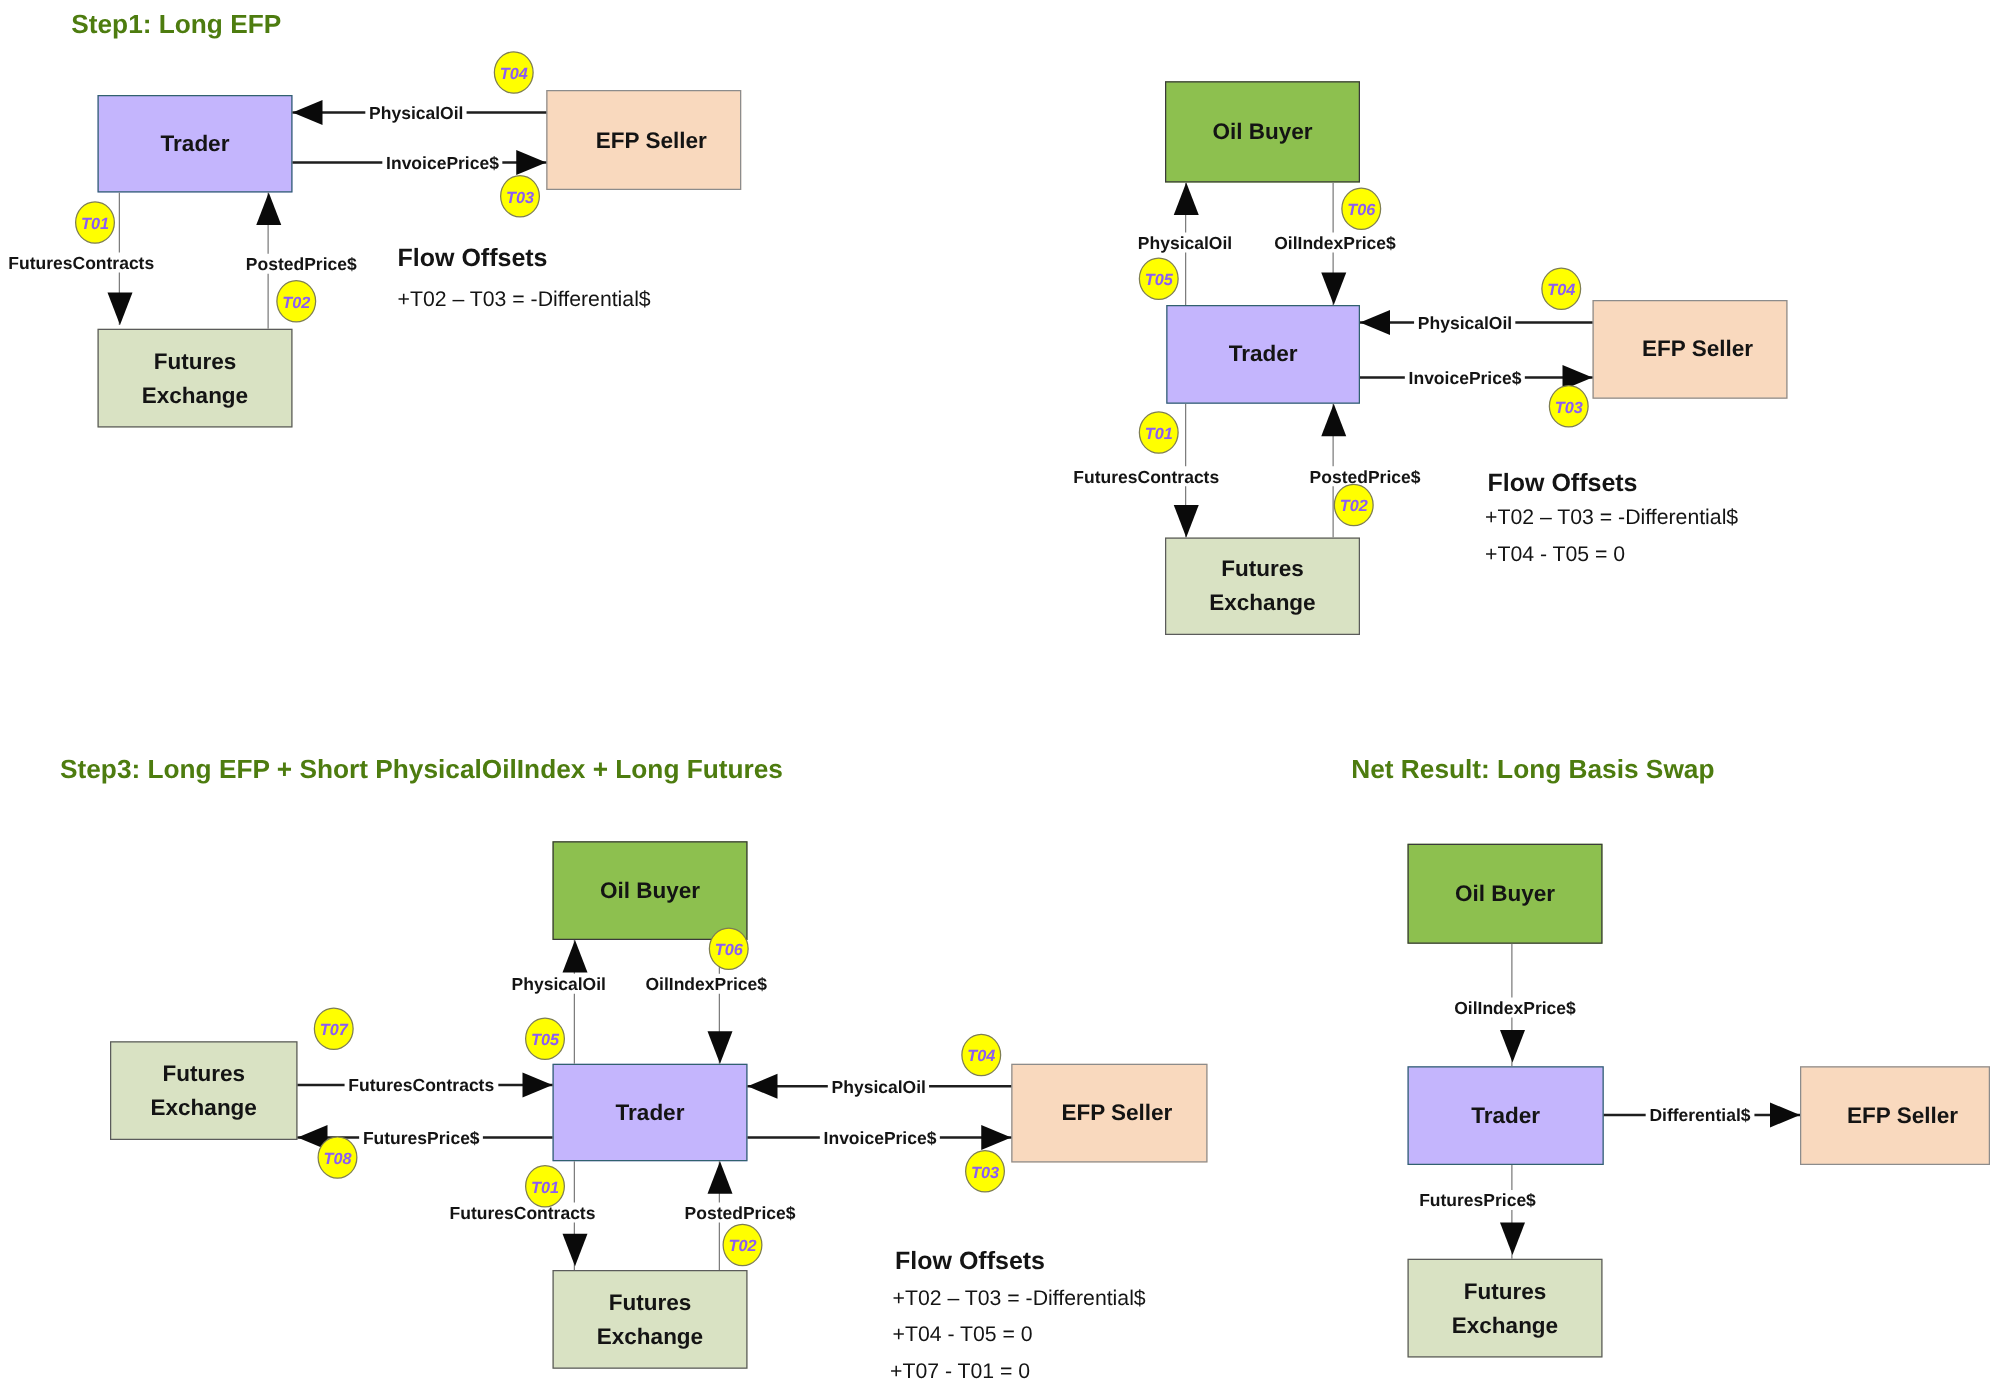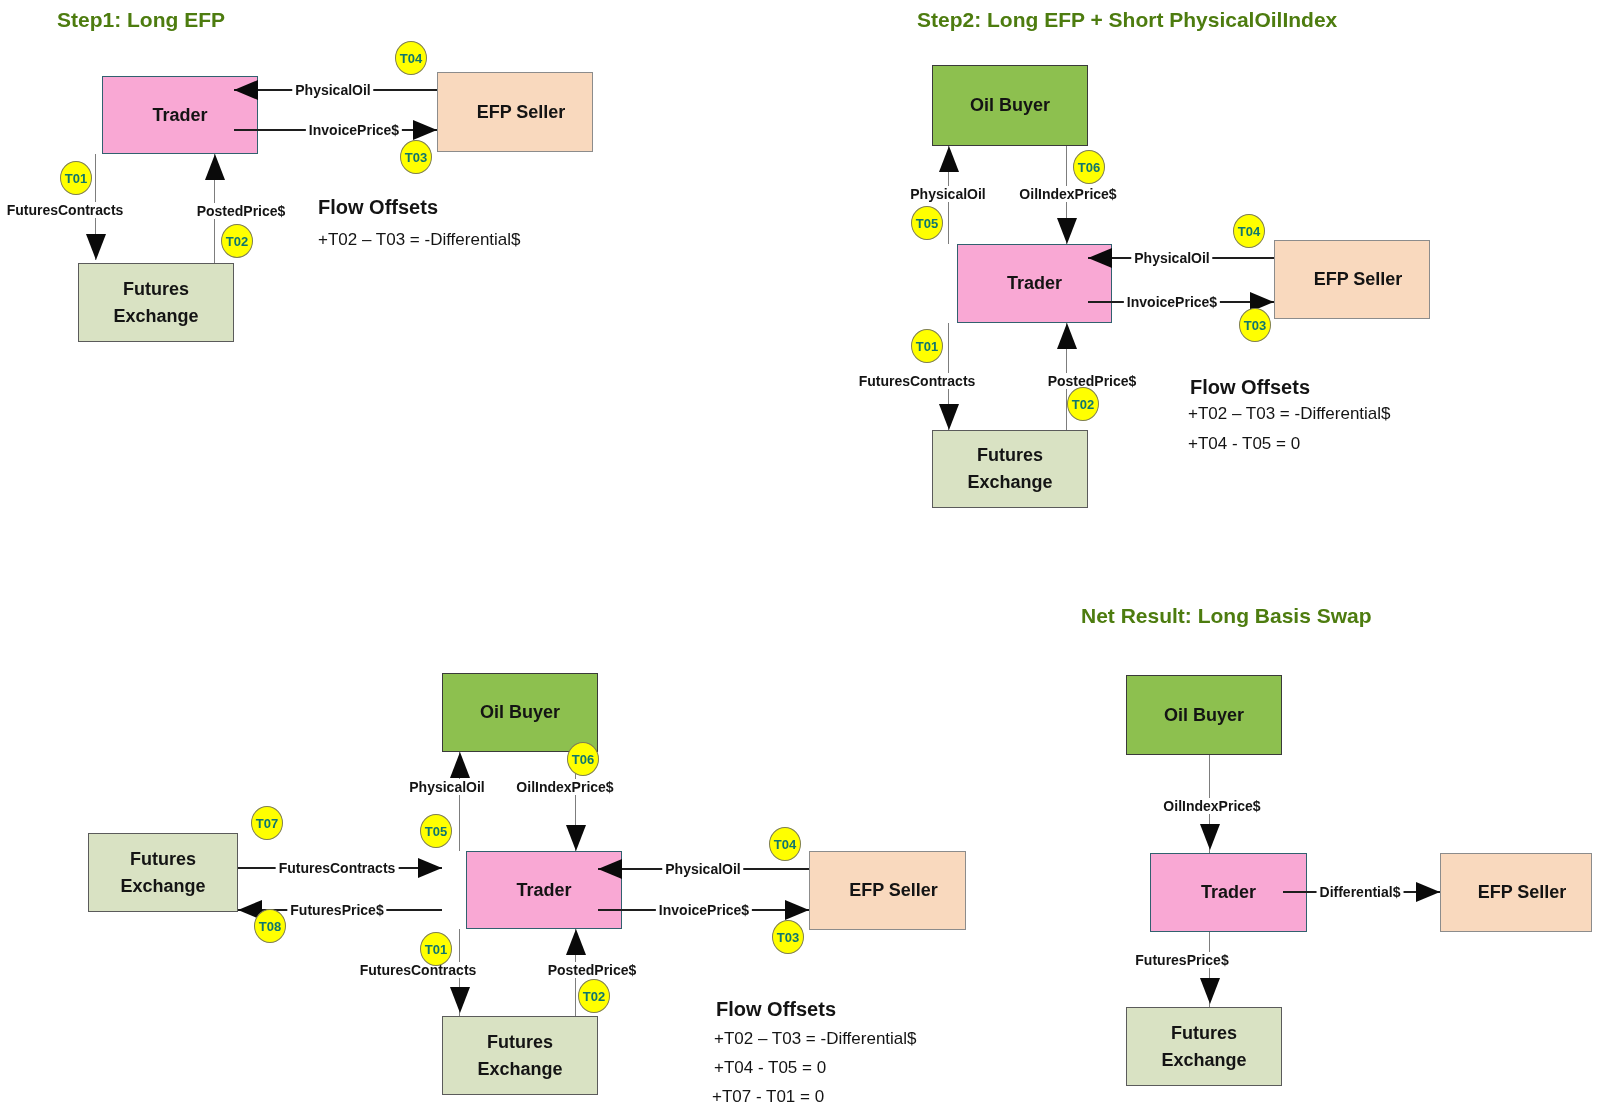--- a/index.html
+++ b/index.html
@@ -8,40 +8,40 @@
     font-family:"Liberation Sans", sans-serif; color:#1a1a1a; overflow:hidden;
   }
   .panel-title {
     position:absolute; color:#4d7c0f; font-weight:bold; font-size:21px; white-space:nowrap;
   }
   .node {
     position:absolute; display:flex; align-items:center; justify-content:center;
     font-weight:bold; font-size:18px; text-align:center; white-space:pre-line;
     line-height:1.5; color:#141414; box-sizing:border-box;
   }
-  .trader   { background:#f9a8d4; border:1.6px solid #31616f;margin-left:24px; }
+  .trader   { background:#c4b5fd; border:1.6px solid #31616f; }
   .oilbuyer { background:#8DC04F; border:1.6px solid #3a3a3a; }
   .efp      { background:#F9D9BE; border:1.4px solid #8c8c8c;padding-left:12px; }
   .fex      { background:#D9E2C3; border:1.4px solid #5b5b5b; }
   .hline { position:absolute; height:1.5px; background:#1e1e1e; }
   .vline { position:absolute; width:1.3px;  background:#7d7d7d; }
   .ah { position:absolute; width:0; height:0; }
   .ah-left  { border-top:10px solid transparent; border-bottom:10px solid transparent; border-right:24px solid #0a0a0a; }
   .ah-right { border-top:10px solid transparent; border-bottom:10px solid transparent; border-left:24px solid #0a0a0a; }
   .ah-up    { border-left:10px solid transparent; border-right:10px solid transparent; border-bottom:26px solid #0a0a0a; }
   .ah-down  { border-left:10px solid transparent; border-right:10px solid transparent; border-top:26px solid #0a0a0a; }
   .flow-label {
     position:absolute; transform:translate(-50%,-50%); background:#ffffff;
     padding:0 3px; font-weight:bold; font-size:14px; white-space:nowrap; color:#141414;
   }
   .badge {
     position:absolute; width:32px; height:34px; border-radius:50%;
-    background:#FFFF00; border:1.6px solid #7e7e52; color:#0f766e;
+    background:#FFFF00; border:1.6px solid #7e7e52; color:#8b5cf6;
     font-weight:bold; font-size:13px; display:flex; align-items:center; justify-content:center;
-    transform:translate(-50%,-50%); box-sizing:border-box;
+    transform:translate(-50%,-50%); box-sizing:border-box;font-style:italic;
   }
   .fo-heading { position:absolute; font-weight:bold; font-size:20px; white-space:nowrap; color:#141414; }
   .fo-line    { position:absolute; font-size:17px; white-space:nowrap; color:#141414; }
 </style>
 </head>
 <body>
 
 <div class="canvas">
 
   <div class="panel-title" style="left:57px; top:8px;">Step1: Long EFP</div>
@@ -68,21 +68,20 @@
   <div class="flow-label" style="left:241px; top:211px;">PostedPrice$</div>
 
   <div class="badge" style="left:411px; top:58px;">T04</div>
   <div class="badge" style="left:416px; top:157px;">T03</div>
   <div class="badge" style="left:76px; top:178px;">T01</div>
   <div class="badge" style="left:237px; top:241px;">T02</div>
 
   <div class="fo-heading" style="left:318px; top:196px;">Flow Offsets</div>
   <div class="fo-line" style="left:318px; top:230px;">+T02 – T03 = -Differential$</div>
 
-  <div class="panel-title" style="left:917px; top:8px;">Step2: Long EFP + Short PhysicalOilIndex</div>
 
   <div class="node oilbuyer" style="left:932px; top:65px; width:156px; height:81px;">Oil Buyer</div>
   <div class="node trader" style="left:933px; top:244px; width:155px; height:79px;">Trader</div>
   <div class="node efp" style="left:1274px; top:240px; width:156px; height:79px;">EFP Seller</div>
   <div class="node fex" style="left:932px; top:430px; width:156px; height:78px;">Futures
 Exchange</div>
 
   <div class="vline" style="left:948px; top:146px; height:98px;"></div>
   <div class="ah ah-up" style="left:939px; top:146px;"></div>
   <div class="flow-label" style="left:948px; top:194px;">PhysicalOil</div>
@@ -111,20 +110,21 @@
   <div class="badge" style="left:927px; top:223px;">T05</div>
   <div class="badge" style="left:1249px; top:231px;">T04</div>
   <div class="badge" style="left:1255px; top:325px;">T03</div>
   <div class="badge" style="left:927px; top:346px;">T01</div>
   <div class="badge" style="left:1083px; top:404px;">T02</div>
 
   <div class="fo-heading" style="left:1190px; top:376px;">Flow Offsets</div>
   <div class="fo-line" style="left:1188px; top:404px;">+T02 – T03 = -Differential$</div>
   <div class="fo-line" style="left:1188px; top:434px;">+T04 - T05 = 0</div>
 
+  <div class="panel-title" style="left:48px; top:604px;">Step3: Long EFP + Short PhysicalOilIndex + Long Futures</div>
 
   <div class="node oilbuyer" style="left:442px; top:673px; width:156px; height:79px;">Oil Buyer</div>
   <div class="node fex" style="left:88px; top:833px; width:150px; height:79px;">Futures
 Exchange</div>
   <div class="node trader" style="left:442px; top:851px; width:156px; height:78px;">Trader</div>
   <div class="node efp" style="left:809px; top:851px; width:157px; height:79px;">EFP Seller</div>
   <div class="node fex" style="left:442px; top:1016px; width:156px; height:79px;">Futures
 Exchange</div>
 
   <div class="vline" style="left:459px; top:752px; height:99px;"></div>

